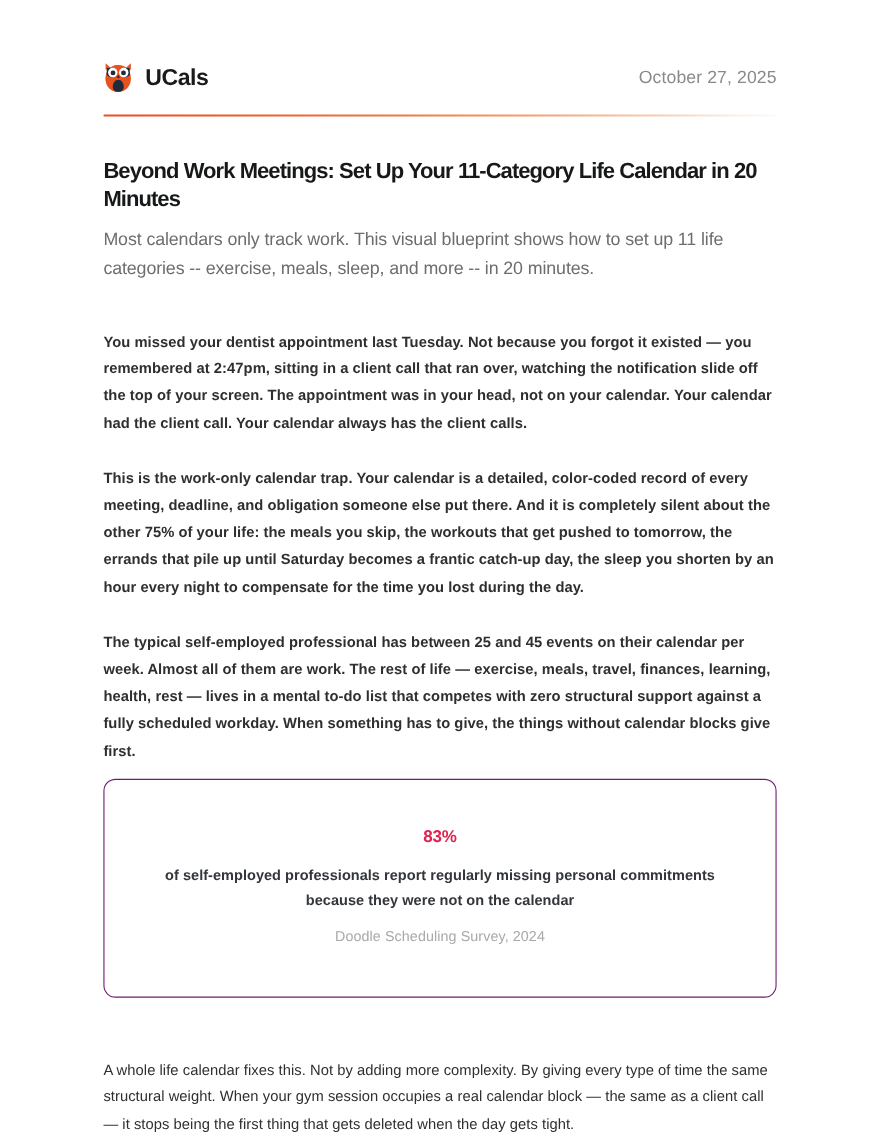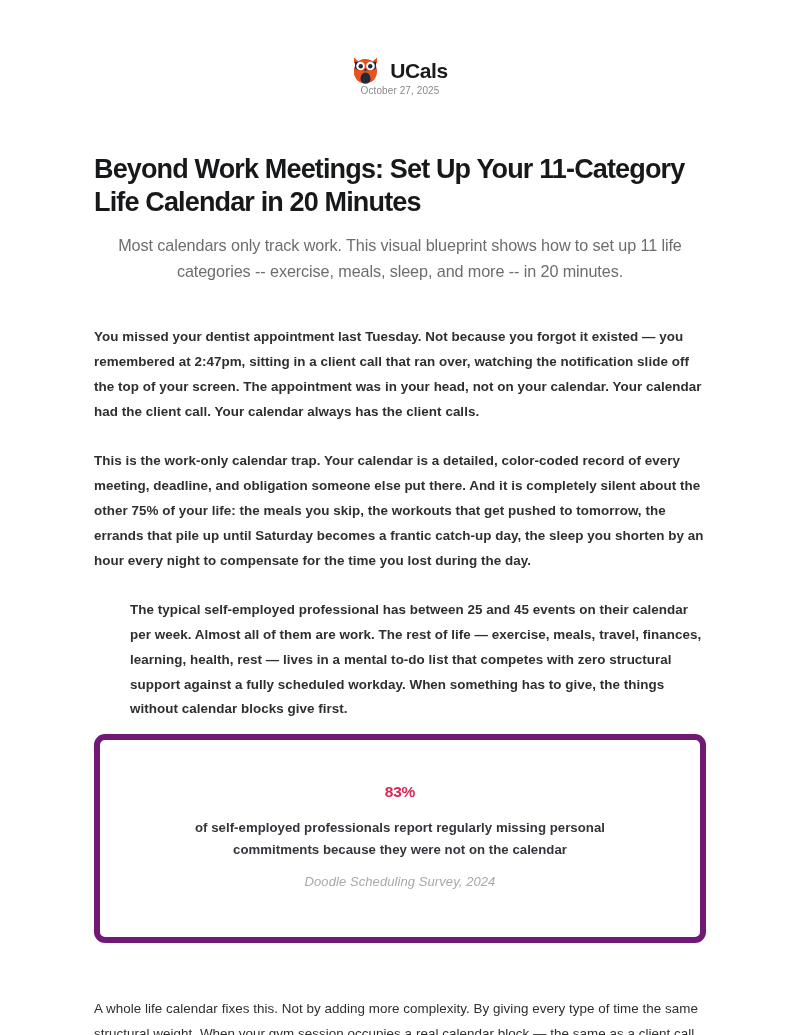--- a/index.html
+++ b/index.html
@@ -23,41 +23,40 @@
     display: flex;
     flex-direction: column;
   }
 
   
   .masthead {
     padding-top: 56px;
     display: flex;
     align-items: center;
     justify-content: space-between;
-    flex-direction: column;
   }
   .brand {
     display: flex;
     align-items: center;
     gap: 11px;
   }
   .owl-logo {
     width: 27px;
     height: 29px;
     display: block;
   }
   .brand-name {
     font-size: 21px;
     font-weight: bold;
     color: #1a1a1a;
     letter-spacing: -0.4px;
     line-height: 1;
   }
   .issue-date {
-    font-size: 10px;
+    font-size: 16px;
     color: #8a8a8a;
     letter-spacing: 0.1px;
   }
   .rule-gradient {
     margin-top: 19px;
     height: 3px;
     border-radius: 2px;
     background: linear-gradient(to right,
         #e8521f 0%,
         #ea5c24 18%,
@@ -67,54 +66,53 @@
         #faf0e7 94%,
         #fdfbf9 100%);
   }
 
   
   .title-block {
     padding-top: 38px;
   }
   h1.headline {
     margin: 0;
-    font-size: 27px;
+    font-size: 20px;
     font-weight: bold;
     line-height: 1.24;
     letter-spacing: -0.85px;
     color: #16181a;
   }
   p.deck {
     margin: 13px 0 0 0;
     font-size: 16.2px;
     line-height: 1.58;
     color: #6d6d6d;
     letter-spacing: -0.1px;
     max-width: 615px;
-    text-align: center;
   }
 
   
   .body-copy {
     padding-top: 41px;
   }
   .body-copy p {
     margin: 0 0 25px 0;
     font-size: 13.4px;
     line-height: 1.85;
     color: #2d2f31;
     letter-spacing: 0.05px;
     font-weight: bold;
   }
-  .body-copy p:last-child { margin-bottom: 0; margin-left: 36px; }
+  .body-copy p:last-child { margin-bottom: 0; }
 
   
   .stat-card {
     margin: 12px 0 26px 0;
-    border: 6px solid #701a75;
+    border: 1px solid #701a75;
     border-radius: 11px;
     background: #ffffff;
     padding: 44px 52px 48px 52px;
     text-align: center;
   }
   .stat-value {
     font-size: 15.5px;
     font-weight: bold;
     color: #dc2550;
     letter-spacing: -0.2px;
@@ -126,21 +124,20 @@
     line-height: 1.72;
     color: #33363a;
     letter-spacing: 0.04px;
     font-weight: bold;
   }
   .stat-source {
     margin-top: 12px;
     font-size: 13px;
     color: #a9a9a9;
     letter-spacing: 0.08px;
-    font-style: italic;
   }
 
   .closing {
     padding-top: 28px;
   }
   .closing p {
     margin: 0;
     font-size: 13.4px;
     line-height: 1.85;
     color: #2d2f31;

